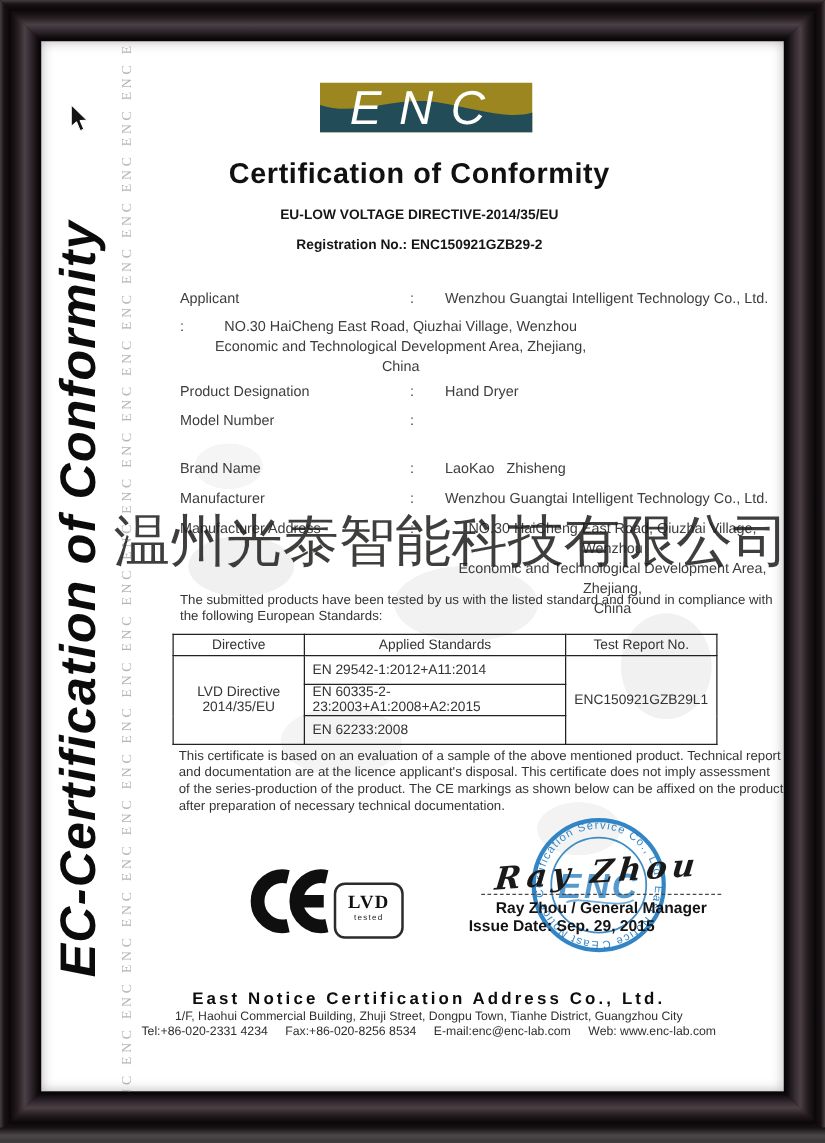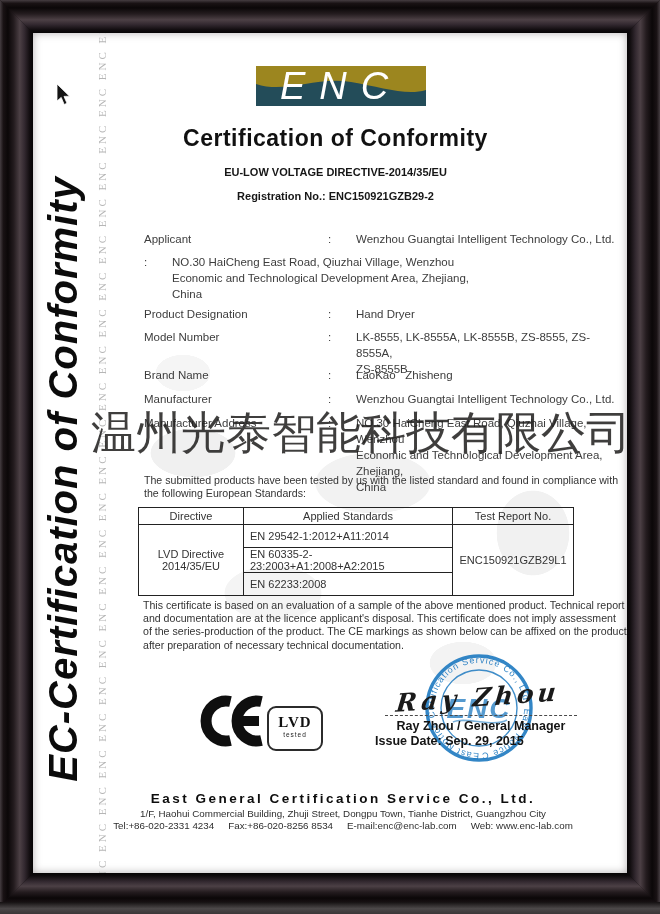--- a/index.html
+++ b/index.html
@@ -44,21 +44,21 @@
   .doc-title{position:absolute;left:80px;top:92px;width:445px;text-align:center;
     font-weight:bold;font-size:23px;color:#111;letter-spacing:.5px;}
   .directive-line{position:absolute;left:80px;top:133px;width:445px;text-align:center;
     font-weight:bold;font-size:11px;color:#161616;}
   .registration-line{position:absolute;left:80px;top:157px;width:445px;text-align:center;
     font-weight:bold;font-size:11px;color:#161616;}
   
   .field{position:absolute;left:111px;width:480px;display:flex;font-size:11.5px;color:#3d3d3d;line-height:16px;gap:16px;}
   .field .lbl{width:168px;flex:none;}
   .field .colon{width:12px;flex:none;}
-  .field .val{white-space:pre-line;}
+  .field .val{white-space:pre-line;text-align:center;}
   
   .cn-watermark{position:absolute;left:58px;top:376px;width:540px;
     font-family:"DejaVu Serif",serif;font-size:45px;line-height:48px;white-space:nowrap;
     color:rgba(32,30,29,.86);letter-spacing:0px;z-index:5;}
   .intro{position:absolute;left:111px;top:441px;width:484px;font-size:10.6px;line-height:13px;color:#333;}
   
   table.std{position:absolute;left:105px;top:474px;border-collapse:collapse;table-layout:fixed;z-index:2;background:transparent;}
   table.std td,table.std th{border:1px solid #222;font-size:11px;color:#333;font-weight:normal;padding:0 6px;}
   table.std th{height:16px;text-align:center;margin-left:24px;}
   table.std td{height:22px;}
@@ -131,22 +131,20 @@
 China</span>
     </div>
     <div class="field" style="top:273px">
       <span class="lbl">Product Designation</span>
         <span class="colon">:</span>
         <span class="val">Hand Dryer</span>
     </div>
     <div class="field" style="top:296px">
       <span class="lbl">Model Number</span>
         <span class="colon">:</span>
-        <span class="val">LK-8555, LK-8555A, LK-8555B, ZS-8555, ZS-8555A,
-ZS-8555B</span>
     </div>
     <div class="field" style="top:334px">
       <span class="lbl">Brand Name</span>
         <span class="colon">:</span>
         <span class="val">LaoKao&nbsp;&nbsp;&nbsp;Zhisheng</span>
     </div>
     <div class="field" style="top:358px">
       <span class="lbl">Manufacturer</span>
         <span class="colon">:</span>
         <span class="val">Wenzhou Guangtai Intelligent Technology Co., Ltd.</span>
@@ -214,21 +212,21 @@
       </text>
       <text x="56" y="66" text-anchor="middle" font-size="28" font-weight="bold" font-style="italic" fill="#1d79c0" opacity=".75" letter-spacing="2" font-family="Liberation Sans, sans-serif">ENC</text>
       <path d="M 30 70 C 42 64, 70 76, 84 68" fill="none" stroke="#1d79c0" stroke-width="1.5" opacity=".6"></path>
     </svg>
 
     <div class="sig-script">Ray Zhou</div>
     <div class="sig-line"></div>
     <div class="sig-name">Ray Zhou / General Manager</div>
     <div class="sig-date">Issue Date: Sep. 29, 2015</div>
 
-    <div class="footer-company">East General Certification Service Co., Ltd.</div>
+    <div class="footer-company">East Notice Certification Address Co., Ltd.</div>
     <div class="footer-address">1/F, Haohui Commercial Building, Zhuji Street, Dongpu Town, Tianhe District, Guangzhou City</div>
     <div class="footer-contact">
       <span>Tel:+86-020-2331 4234</span>
       <span>Fax:+86-020-8256 8534</span>
       <span>E-mail:enc@enc-lab.com</span>
       <span>Web: www.enc-lab.com</span>
     </div>
   </div>
 
   <svg class="cursor" width="16" height="22" viewBox="0 0 16 22">

